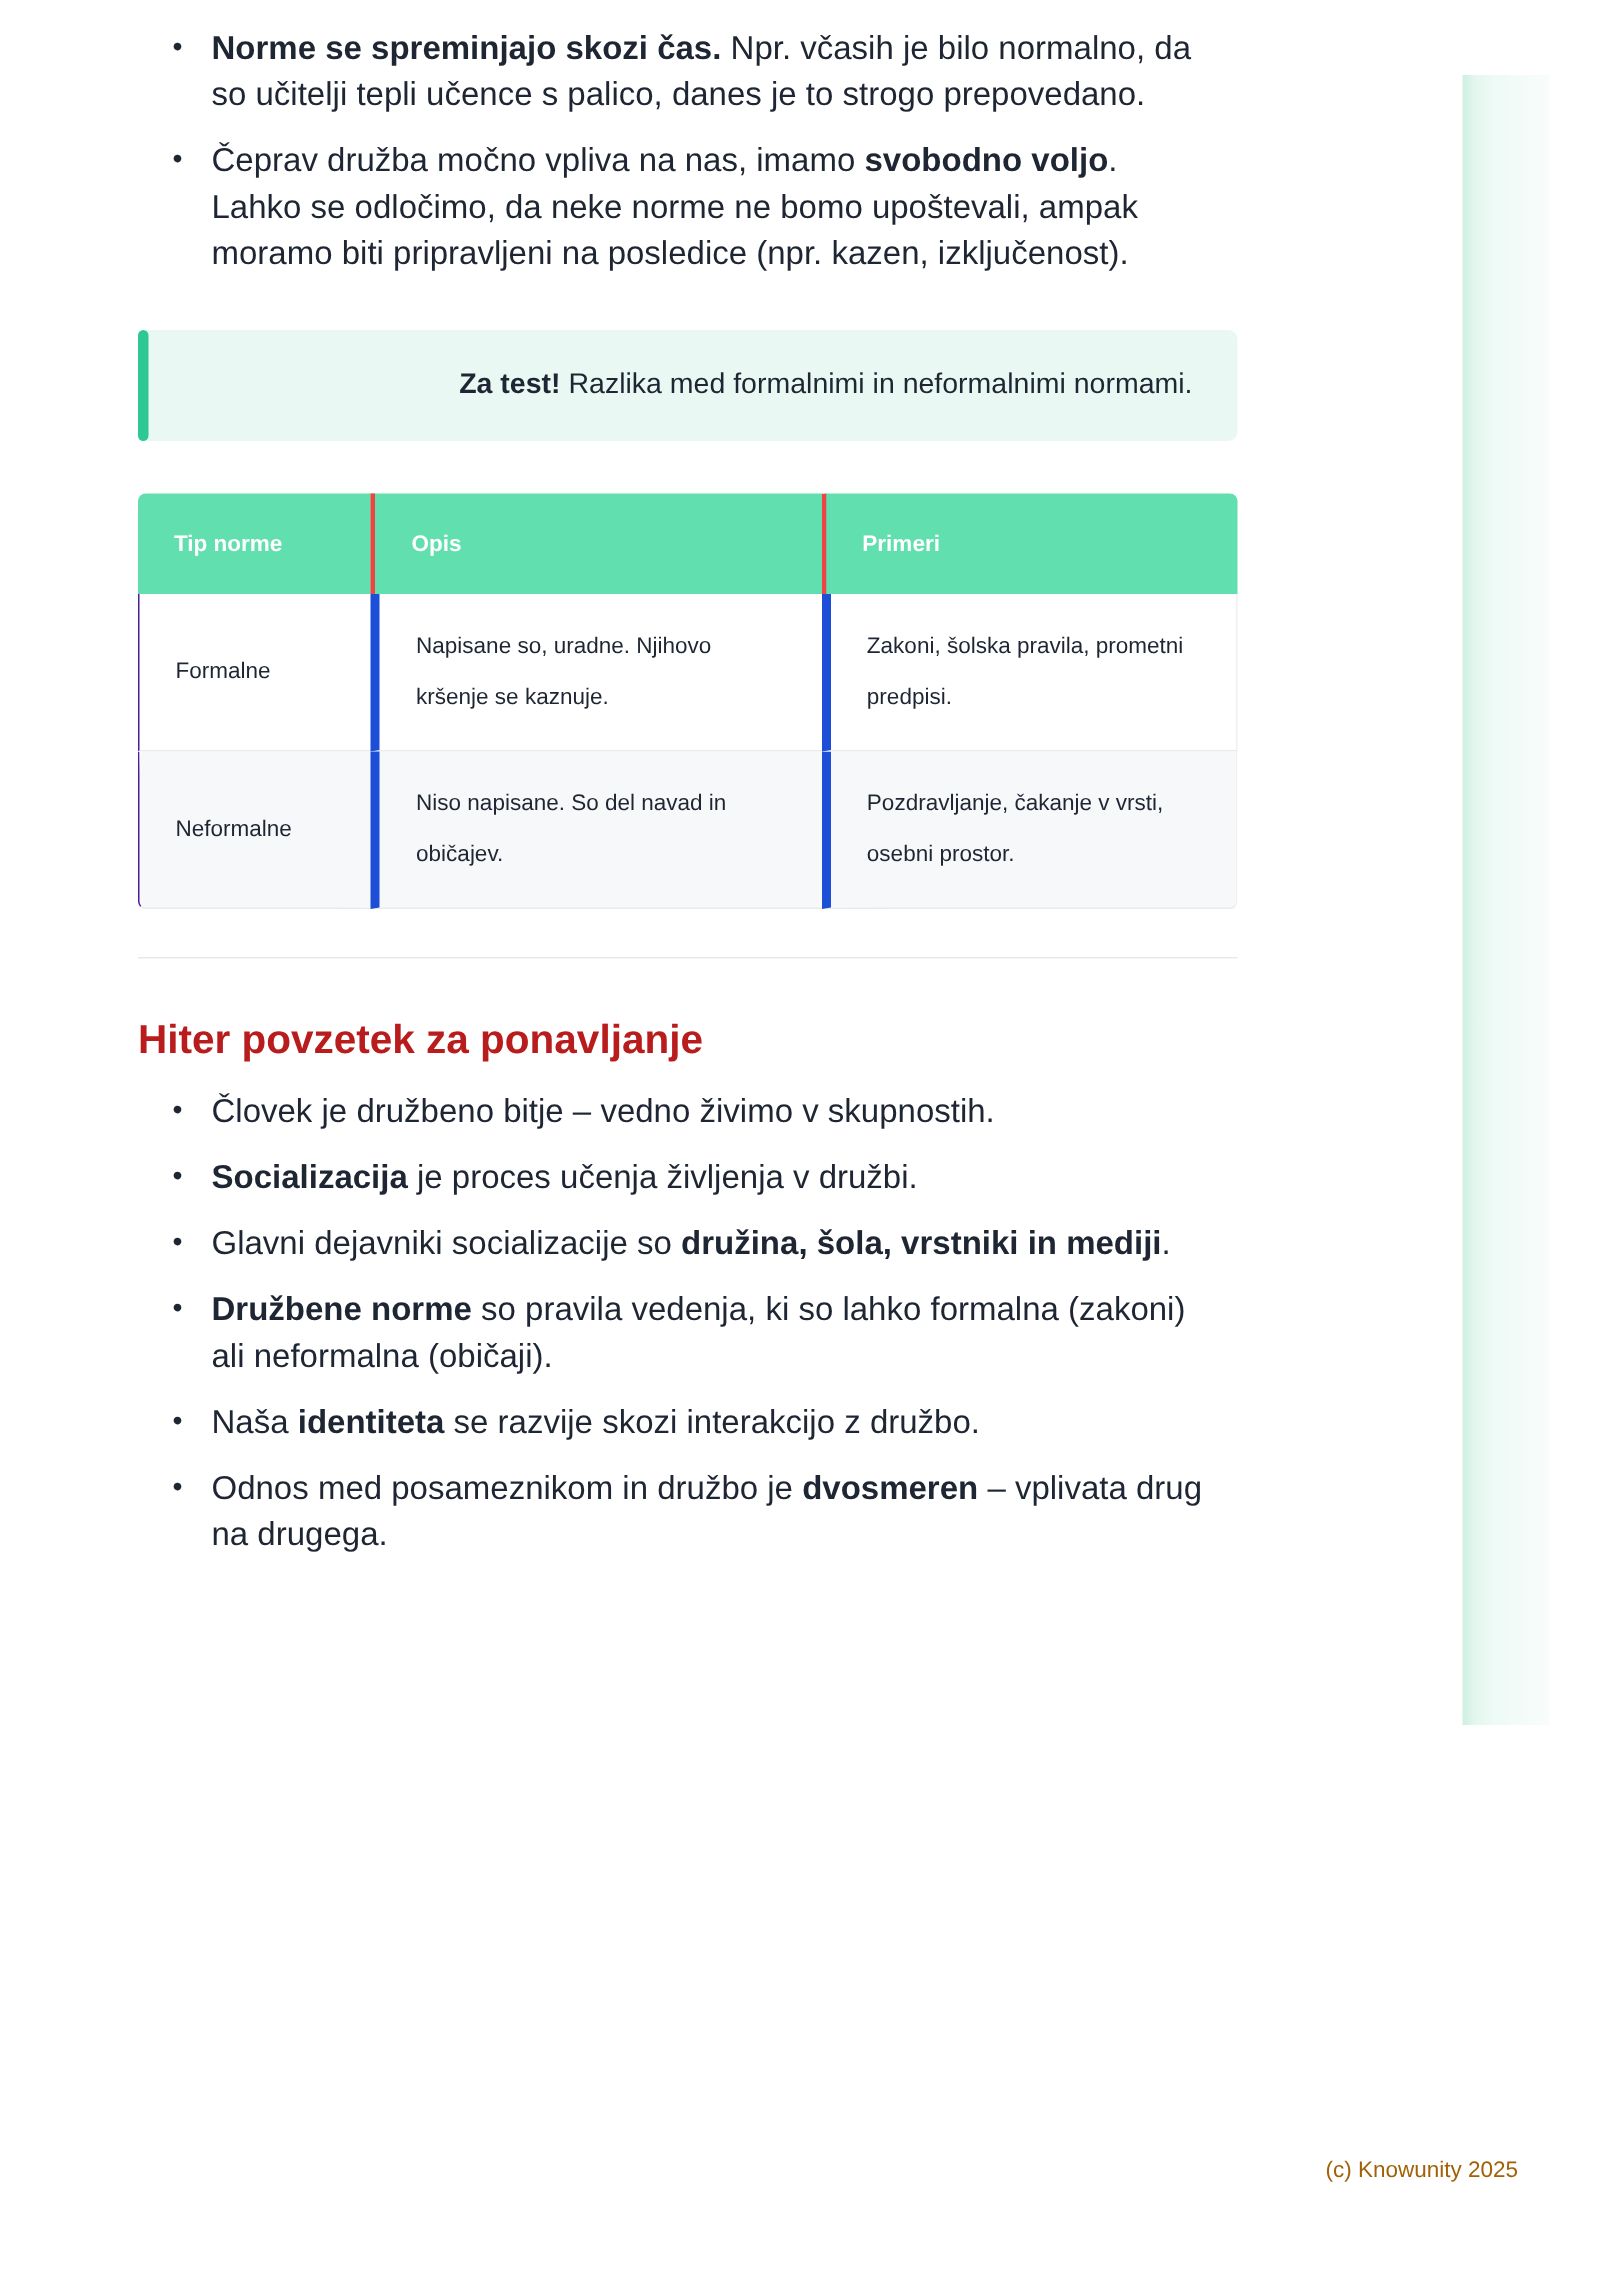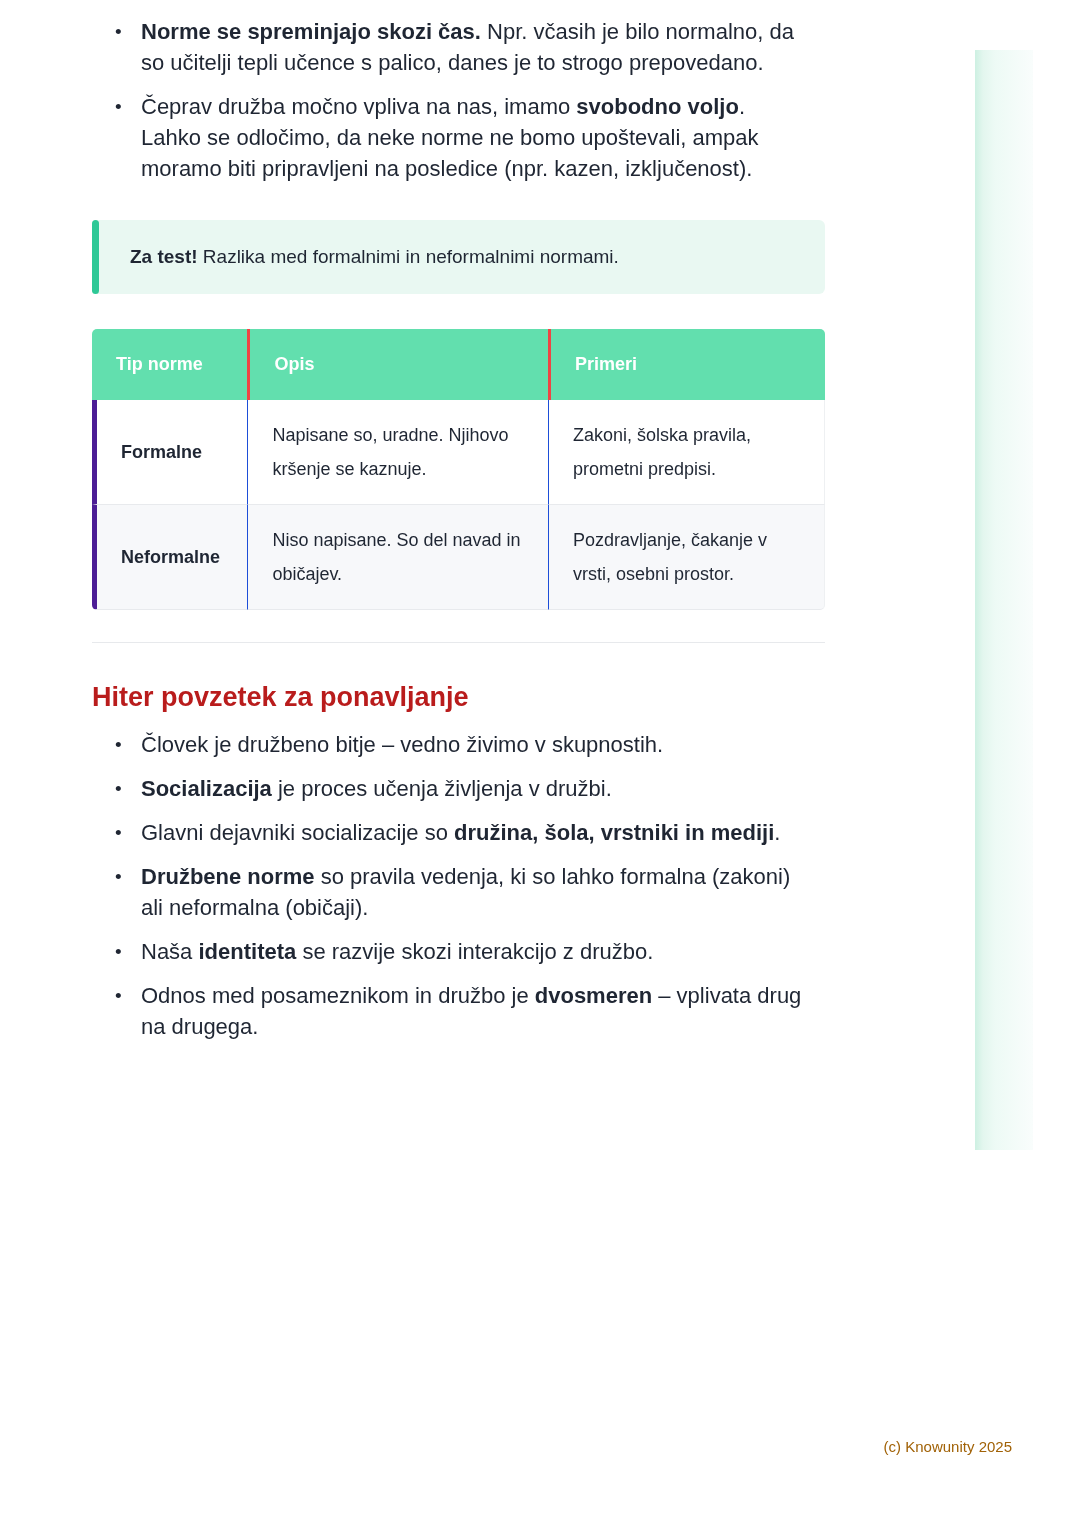--- a/index.html
+++ b/index.html
@@ -67,50 +67,51 @@
     top: 0;
     width: 7px;
     height: 100%;
     background: #2EC896;
     border-radius: 10px;
   }
   .callout-text {
     margin: 0;
     font-size: 19px;
     line-height: 30px;
+    text-align: right;
   }
   
   table.norm-table {
     width: 100%;
     margin-top: 35px;
     border-collapse: separate;
     border-spacing: 0;
-    font-size: 18px;
+    font-size: 15px;
   }
   table.norm-table th {
     background: #62DFAE;
     color: #ffffff;
     font-weight: 700;
     text-align: left;
     padding: 25px 24px;
     box-sizing: border-box;
   }
   table.norm-table th + th { border-left: 3px solid #ef4444; }
   table.norm-table th:first-child { border-top-left-radius: 5px; }
   table.norm-table th:last-child { border-top-right-radius: 5px; }
   table.norm-table td {
     background: #ffffff;
     padding: 18px 24px;
     line-height: 34px;
     vertical-align: middle;
     border-bottom: 1px solid #E8EAED;
     box-sizing: border-box;
   }
-  table.norm-table td + td { border-left: 1px solid #1d4ed8; }
-  table.norm-table td:first-child { border-left: 5px solid #4c1d95; font-weight: 700; }
+  table.norm-table td + td { border-left: 6px solid #1d4ed8; }
+  table.norm-table td:first-child { border-left: 1px solid #4c1d95; font-weight: 400; }
   table.norm-table td:last-child { border-right: 1px solid #EEF0F2; }
   table.norm-table tr.alt td { background: #F7F8FA; }
   table.norm-table tr:last-child td:first-child { border-bottom-left-radius: 5px; margin-left: 47px; }
   table.norm-table tr:last-child td:last-child { border-bottom-right-radius: 5px; }
   
   hr.divider {
     border: none;
     border-top: 1px solid #E7E9EC;
     margin: 32px 0 0 0;
   }

